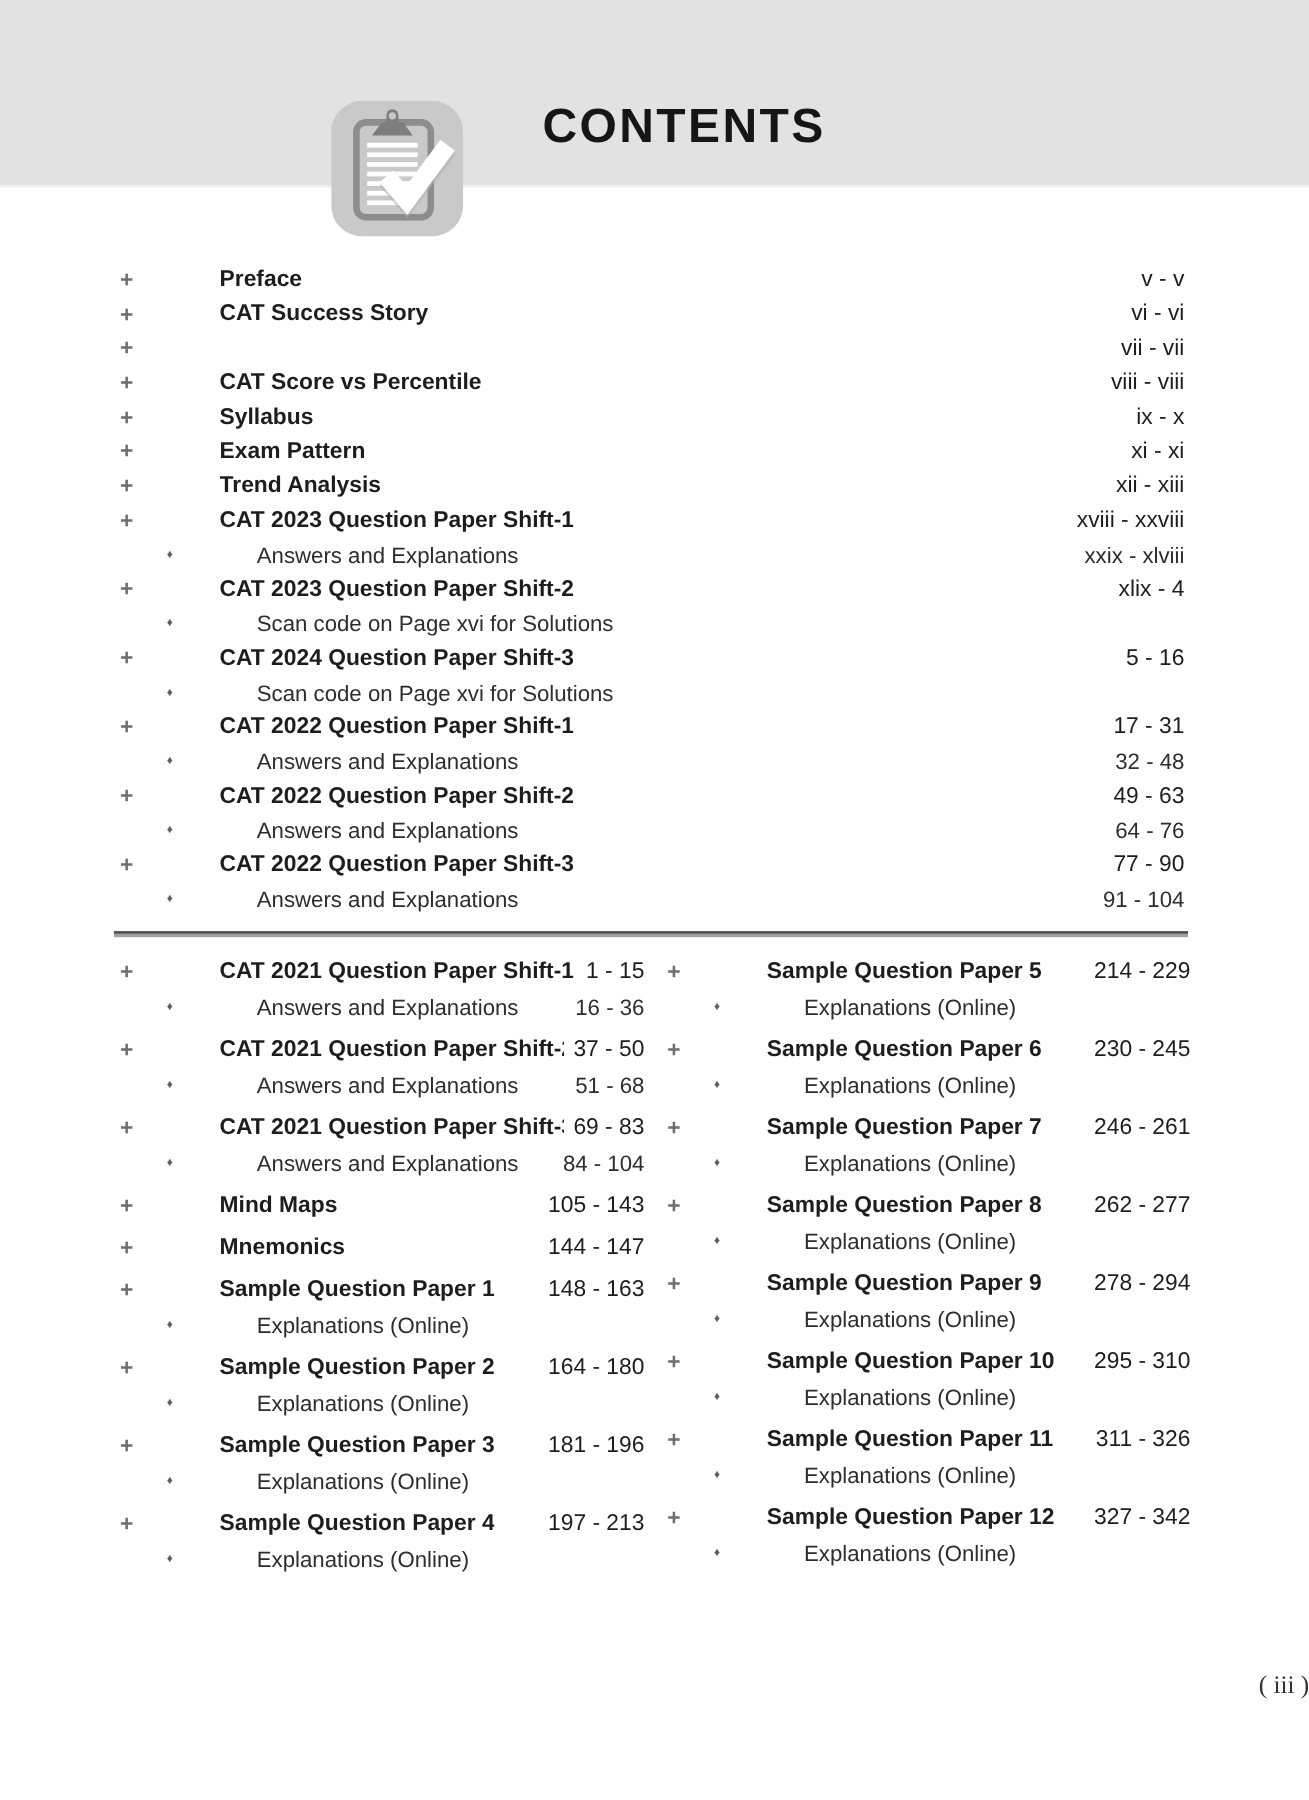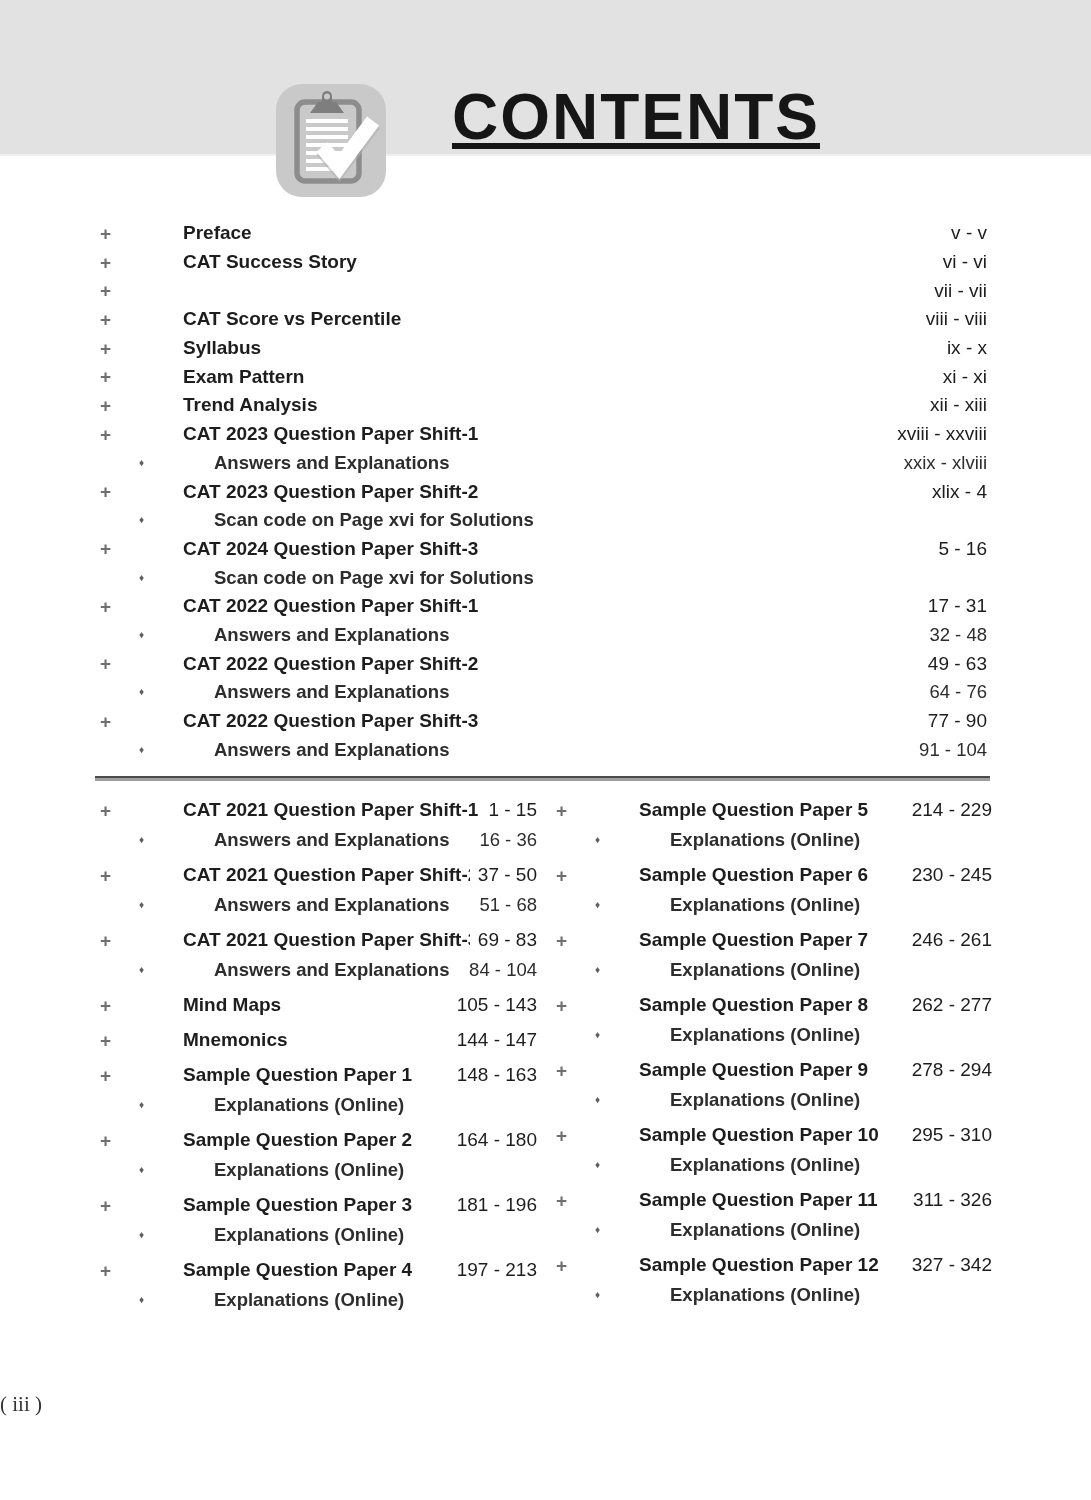--- a/index.html
+++ b/index.html
@@ -5,49 +5,49 @@
   html,body { margin:0; padding:0; background:#fff; }
   .page {
     position:relative; width:1091px; height:1500px; background:#ffffff;
     font-family:"Liberation Sans", sans-serif; overflow:hidden;
   }
   .banner {
     position:absolute; top:0; left:0; width:1091px; height:154px;
     background:#e2e2e2; border-bottom:2px solid #efefef;
   }
   .title {
-    position:absolute; left:452px; top:85px; font-size:64px; font-weight:700;
-    letter-spacing:2px; color:#161616; line-height:1;text-decoration:underline;
+    position:absolute; left:452px; top:85px; font-size:40px; font-weight:700;
+    letter-spacing:2px; color:#161616; line-height:1;
   }
   .icon-wrap { position:absolute; left:276px; top:84px; width:110px; height:113px; }
 
   .toc-top { position:absolute; left:100px; top:219px; width:887px; }
   .row { display:flex; align-items:center; height:28.7px; font-size:19px; color:#1d1d1d; }
   .row .bullet {
     flex:0 0 35px; color:#6f6f6f; font-weight:600; font-size:19px; line-height:1;
   }
   .row.sub { padding-left:39px; font-size:18.5px; color:#2d2d2d; }
   .row.sub .bullet { flex:0 0 27px; font-size:10px; color:#5f5f5f; }
   .row .label { font-weight:700; white-space:nowrap; overflow:hidden;margin-left:48px; }
-  .row.sub .label { font-weight:700; }
+  .row.sub .label { font-weight:400; }
   .row .pages { margin-left:auto; font-weight:400; white-space:nowrap; padding-left:8px; }
 
   .divider {
     position:absolute; left:95px; top:776px; width:895px; height:3px;
     background:#9f9f9f; border-top:2px solid #4c4c4c;
   }
 
   .toc-cols { position:absolute; left:100px; top:795px; display:flex; }
   .col-left  { width:437px; margin-right:19px; }
   .col-right { width:436px; }
   .toc-cols .row { height:30px; }
   .group { margin-bottom:5px; }
 
   .footer {
-    position:absolute; top:1392px; left:0; width:1091px; text-align:left;
+    position:absolute; top:1392px; left:0; width:1091px; text-align:right;
     font-family:"Liberation Serif", serif; font-size:21px; color:#333333;
   }
 </style>
 </head>
 <body>
 
 <div class="page">
 
   <div class="banner"></div>
 

